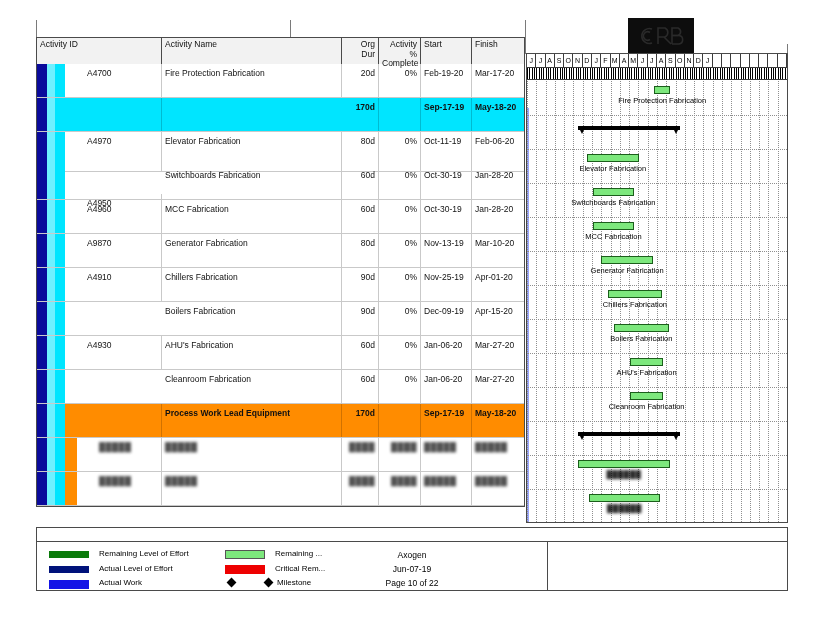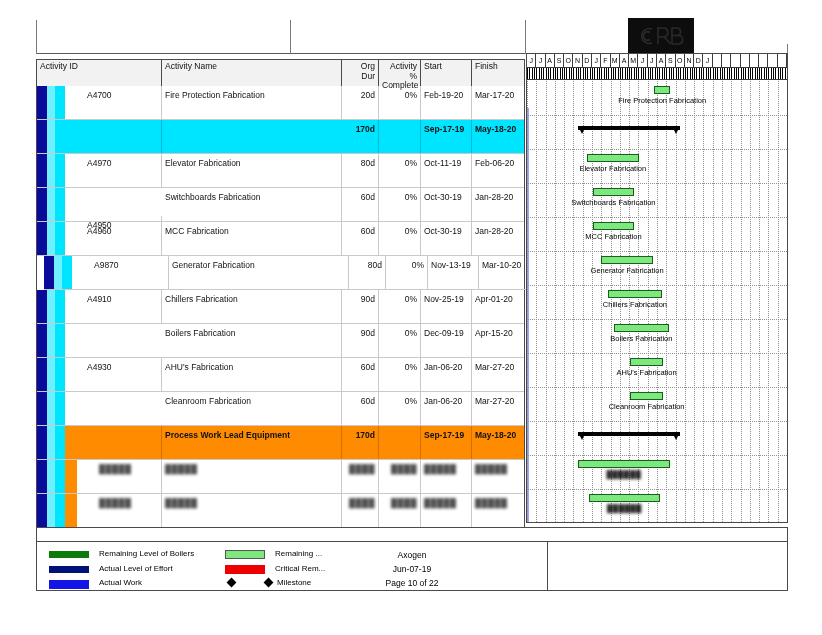--- a/index.html
+++ b/index.html
@@ -9,21 +9,21 @@
 
   
   .logo-box{position:absolute;left:628px;top:18px;width:66px;height:36px;background:#0d0d0d;}
   .logo-box svg{display:block;}
 
   
   .top-rule{position:absolute;left:36px;top:53px;width:752px;height:1px;background:#5a5a5a;}
   .vtick{position:absolute;width:1px;background:#7a7a7a;}
 
   
-  .tbl{position:absolute;left:36px;top:59px;width:489px;height:470px;box-sizing:border-box;
+  .tbl{position:absolute;left:36px;top:37px;width:489px;height:470px;box-sizing:border-box;
        border:1px solid #4a4a4a;background:#fff;}
   .gantt{position:absolute;left:526px;top:53px;width:262px;height:470px;box-sizing:border-box;
        border:1px solid #4a4a4a;background:#fff;overflow:hidden;}
 
   
   .thead{position:absolute;left:0;top:0;width:100%;height:26px;box-sizing:border-box;
          border-bottom:1px solid #4a4a4a;background:#f2f2f2;}
   .th{position:absolute;top:0;height:26px;box-sizing:border-box;font-size:8.5px;
       padding:2px 3px 0 3px;line-height:9.5px;color:#111;background:#f2f2f2;
       border-right:1px solid #4a4a4a;}
@@ -142,21 +142,21 @@
             <i style="position: absolute; top: 0px; bottom: 0px; left: 10px; width: 8px; background: rgb(111, 240, 255);"></i>
             <i style="position: absolute; top: 0px; bottom: 0px; left: 18px; width: 10px; background: rgb(0, 229, 255);"></i>
           </div>
           <div style="position: absolute; inset: 0px 0px 0px 28px; background: rgb(0, 229, 255);"></div>
           <div class="cell" style="left: 28px; width: 97px; padding-left: 14px;"></div>
           <div class="cell r" style="left: 305px; width: 37px;">170d</div>
           <div class="cell r" style="left: 342px; width: 42px;"></div>
           <div class="cell" style="left: 384px; width: 51px;">Sep-17-19</div>
           <div class="cell last" style="left: 435px; width: 52px;">May-18-20</div>
         </div>
-        <div class="row" style="top: 68px; height: 34px; text-decoration: underline;">
+        <div class="row" style="top: 68px; height: 40px; text-decoration: underline;">
           <div class="rail" style="position: absolute; left: 0px; top: 0px; bottom: 0px; width: 100%;">
             <i style="position: absolute; top: 0px; bottom: 0px; left: 0px; width: 10px; background: rgb(10, 10, 155);"></i>
             <i style="position: absolute; top: 0px; bottom: 0px; left: 10px; width: 8px; background: rgb(111, 240, 255);"></i>
             <i style="position: absolute; top: 0px; bottom: 0px; left: 18px; width: 10px; background: rgb(0, 229, 255);"></i>
           </div>
           <div class="cell" style="left: 28px; width: 97px; padding-left: 22px;">A4970</div>
           <div class="cell" style="left: 125px; width: 180px;">Elevator Fabrication</div>
           <div class="cell r" style="left: 305px; width: 37px;">80d</div>
           <div class="cell r" style="left: 342px; width: 42px;">0%</div>
           <div class="cell" style="left: 384px; width: 51px;">Oct-11-19</div>
@@ -181,21 +181,21 @@
             <i style="position: absolute; top: 0px; bottom: 0px; left: 10px; width: 8px; background: rgb(111, 240, 255);"></i>
             <i style="position: absolute; top: 0px; bottom: 0px; left: 18px; width: 10px; background: rgb(0, 229, 255);"></i>
           </div>
           <div class="cell" style="left: 28px; width: 97px; padding-left: 22px;">A4960</div>
           <div class="cell" style="left: 125px; width: 180px;">MCC Fabrication</div>
           <div class="cell r" style="left: 305px; width: 37px;">60d</div>
           <div class="cell r" style="left: 342px; width: 42px;">0%</div>
           <div class="cell" style="left: 384px; width: 51px;">Oct-30-19</div>
           <div class="cell last" style="left: 435px; width: 52px;">Jan-28-20</div>
         </div>
-        <div class="row" style="top: 170px; height: 34px; margin-left: 7px;">
+        <div class="row" style="top: 170px; height: 34px;">
           <div class="rail" style="position: absolute; left: 0px; top: 0px; bottom: 0px; width: 100%;">
             <i style="position: absolute; top: 0px; bottom: 0px; left: 0px; width: 10px; background: rgb(10, 10, 155);"></i>
             <i style="position: absolute; top: 0px; bottom: 0px; left: 10px; width: 8px; background: rgb(111, 240, 255);"></i>
             <i style="position: absolute; top: 0px; bottom: 0px; left: 18px; width: 10px; background: rgb(0, 229, 255);"></i>
           </div>
           <div class="cell" style="left: 28px; width: 97px; padding-left: 22px;">A9870</div>
           <div class="cell" style="left: 125px; width: 180px;">Generator Fabrication</div>
           <div class="cell r" style="left: 305px; width: 37px;">80d</div>
           <div class="cell r" style="left: 342px; width: 42px;">0%</div>
           <div class="cell" style="left: 384px; width: 51px;">Nov-13-19</div>
@@ -511,21 +511,21 @@
         <div class="barlabel blur" style="top: 423px; left: 97.5px; transform: translateX(-50%);">██████</div>
       </div>
   </div>
 
   <div class="footer"></div>
 
   <div class="legend">
     <div class="sep" style="left:510px;"></div>
 
     <div class="swatch green" style="left:12px;top:9px;"></div>
-    <div class="lg-item" style="left:62px;top:7px;">Remaining Level of Boilers</div>
+    <div class="lg-item" style="left:62px;top:7px;">Remaining Level of Effort</div>
 
     <div class="swatch navy" style="left:12px;top:24px;"></div>
     <div class="lg-item" style="left:62px;top:22px;">Actual Level of Effort</div>
 
     <div class="swatch blue" style="left:12px;top:38px;height:9px;"></div>
     <div class="lg-item" style="left:62px;top:36px;">Actual Work</div>
 
     <div class="swatch lgreen" style="left:188px;top:8px;height:9px;"></div>
     <div class="lg-item" style="left:238px;top:7px;">Remaining ...</div>
 

